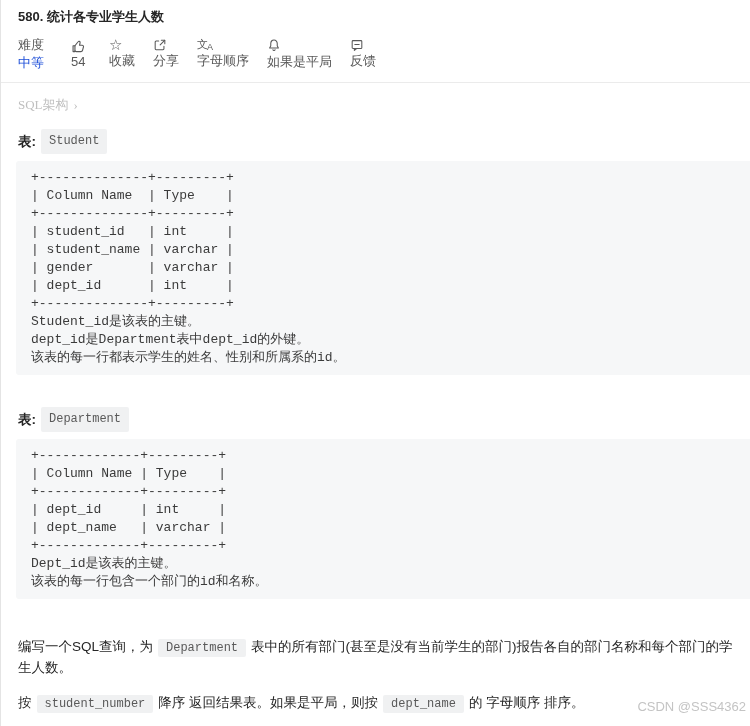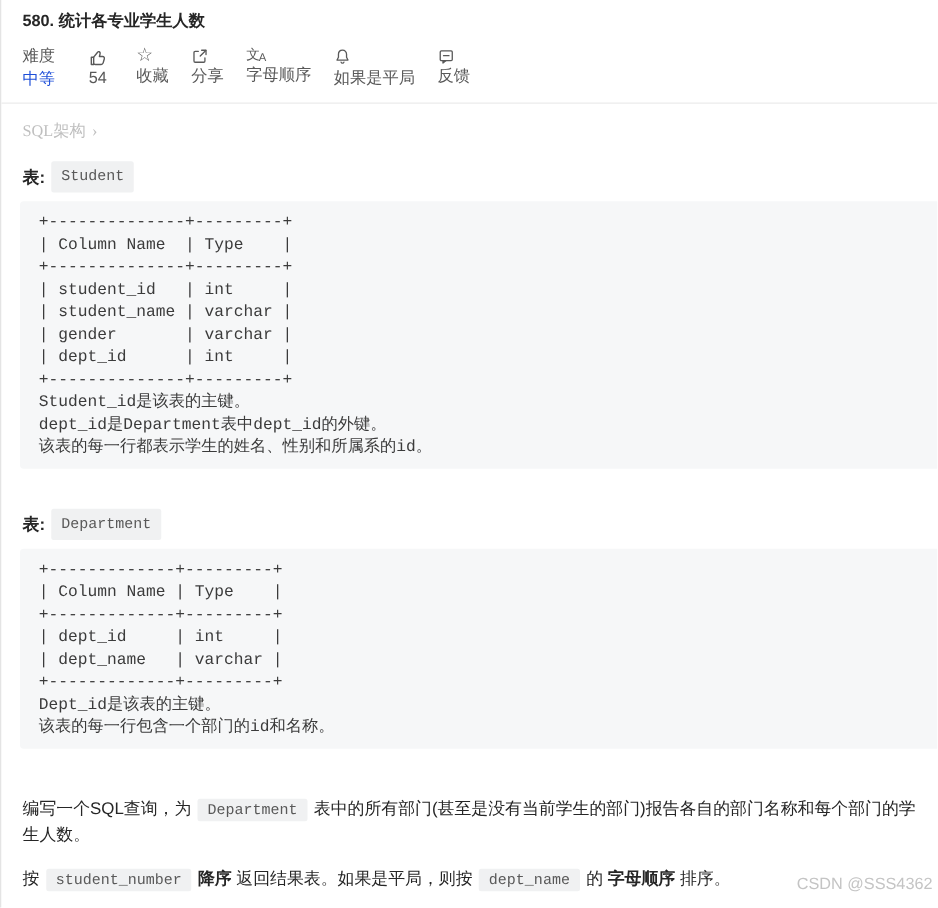--- a/index.html
+++ b/index.html
@@ -36,21 +36,21 @@
     font-size:12px;color:#595959;background:#f0f1f2;border-radius:2px;
     padding:2px 8px;margin:0 5px;white-space:nowrap;
   }
   pre.code-block{
     margin:7px 0 0 15px;background:#f6f7f8;border-radius:3px 0 0 3px;
     padding:8px 15px;font-family:"Liberation Mono","DejaVu Sans Mono",monospace;
     font-size:13px;line-height:18px;color:#3b3b3b;white-space:pre;overflow:hidden;
   }
   .para{margin:15px 17px 0 17px;font-size:13.5px;line-height:20px;color:#262626;}
   .para.first{margin-top:38px;}
-  .para b{font-weight:bold;}
+  .para b{font-weight:normal;}
   .watermark{
     position:absolute;right:4px;bottom:12px;font-size:13px;color:#c4c4c4;
   }
 </style>
 </head>
 <body>
 
 
 
 <div class="page-title">580. 统计各专业学生人数</div>

